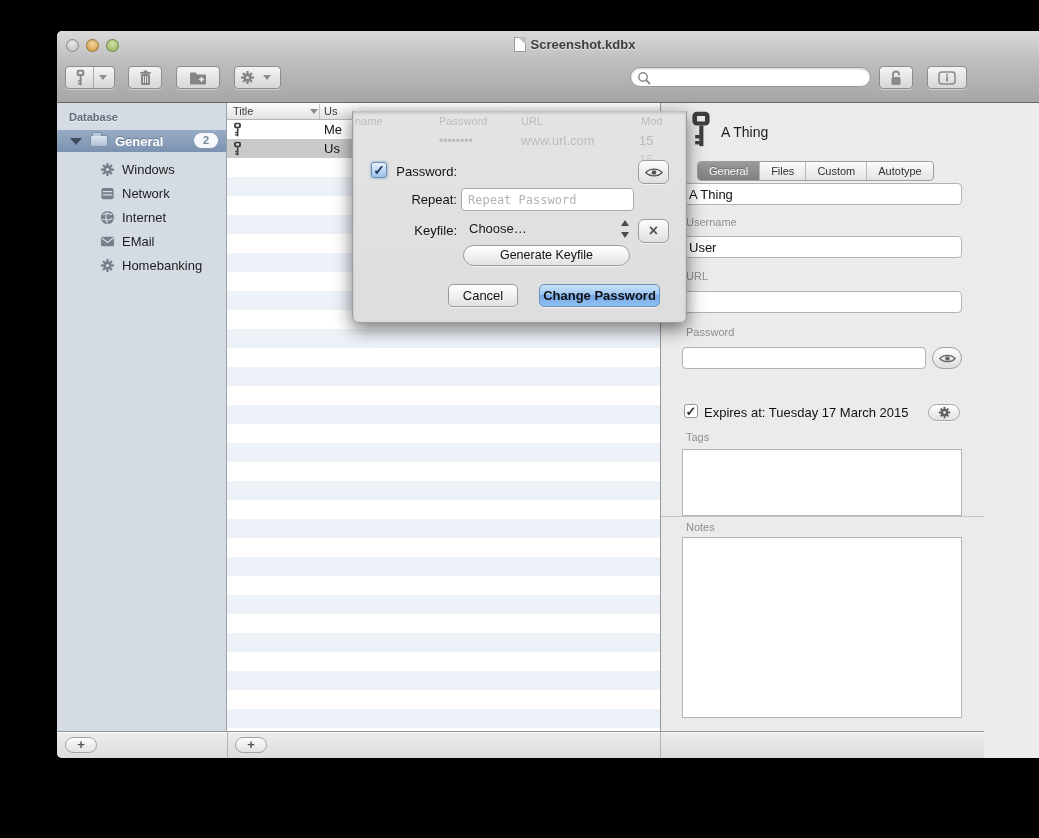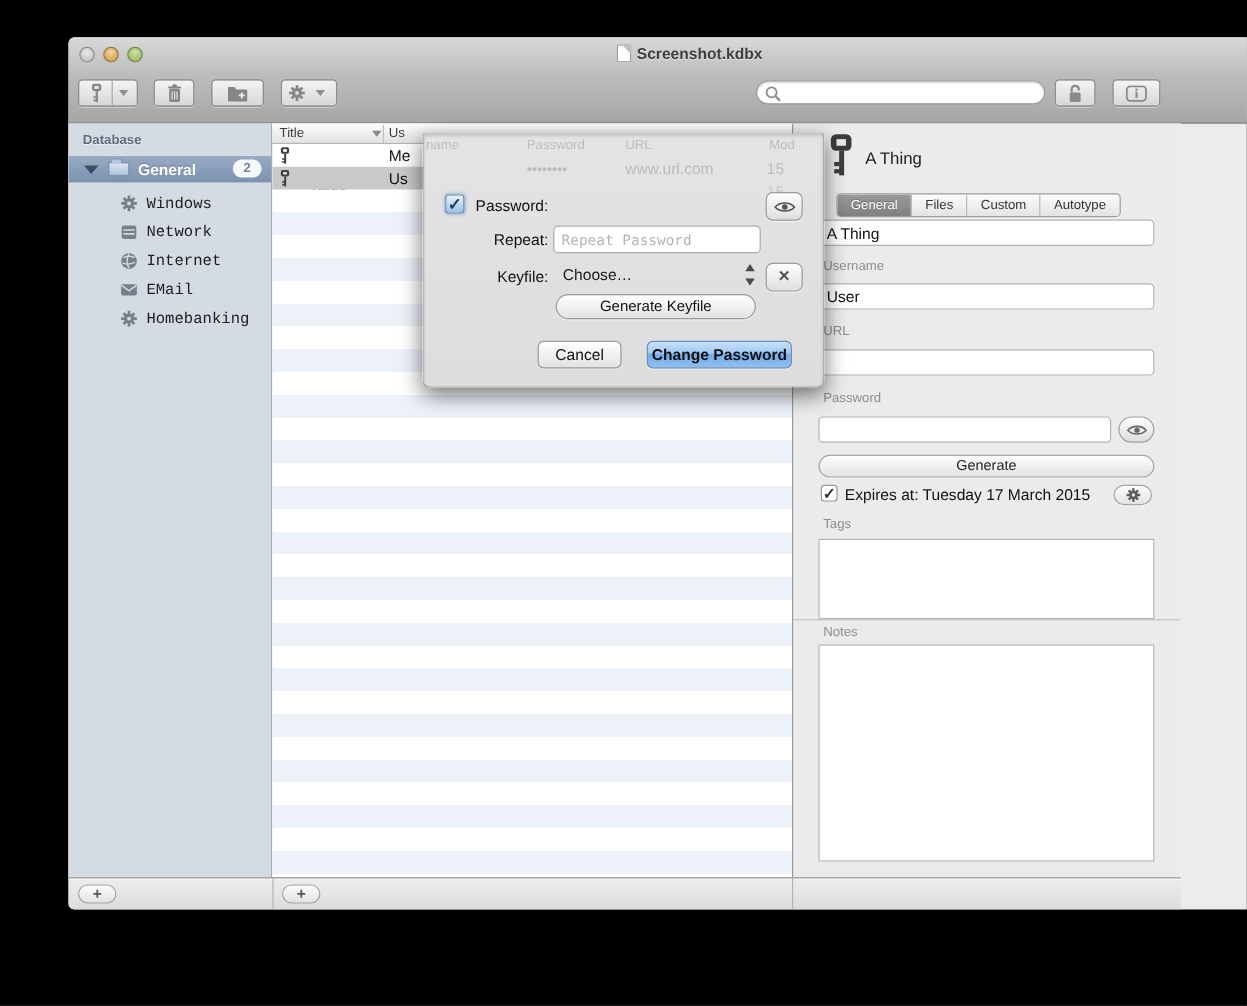--- a/index.html
+++ b/index.html
@@ -59,21 +59,21 @@
                  border:1px solid #7e91ab; border-radius:2px; margin-left:8px; }
   .folder-icon::before { content:""; position:absolute; left:1px; top:-4px; width:8px; height:3px;
                  background:#b9c8dc; border:1px solid #7e91ab; border-bottom:none; border-radius:2px 2px 0 0; }
   .sb-group-label { margin-left:7px; font-size:13px; font-weight:bold; color:#fff;
                     text-shadow:0 -1px 0 rgba(0,0,0,.25); }
   .sb-badge { position:absolute; right:8px; top:3px; min-width:24px; height:15px; background:#f6f8fa;
               border-radius:8px; font-size:11px; font-weight:bold; color:#77879f; text-align:center;
               line-height:15px; padding:0 6px; }
   .sb-item { position:absolute; left:0; width:100%; height:24px; display:flex; align-items:center; }
   .sb-item .sb-icon { margin-left:43px; width:15px; height:15px; }
-  .sb-item-label { margin-left:7px; font-size:13px; color:#1d1d1d;font-family:Liberation Mono, monospace; }
+  .sb-item-label { margin-left:7px; font-size:13px; color:#1d1d1d; }
 
   
   .etable { position:absolute; left:170px; top:0; width:433px; height:628px; background:#fff; }
   .et-header { position:absolute; left:0; top:0; width:100%; height:17px;
                background:linear-gradient(#fdfdfd,#e2e2e2); border-bottom:1px solid #b5b5b5;
                font-size:11px; color:#3c3c3c; }
   .et-h-title { position:absolute; left:6px; top:2px; }
   .et-sort { position:absolute; left:83px; top:6px; width:0; height:0; border-left:4px solid transparent;
              border-right:4px solid transparent; border-top:5px solid #8a8a8a; }
   .et-h-sep { position:absolute; left:92px; top:1px; width:1px; height:15px; background:#c2c2c2; }
@@ -380,21 +380,20 @@
 
         <div class="ilabel" style="top:223px">Password</div>
         <input class="ifield" style="top: 244px; width: 244px;" readonly="" value="">
         <div class="eye-btn" style="left:271px;top:244px">
           <svg width="17" height="11" viewBox="0 0 20 12">
             <path d="M1 6 C5.5 1 14.5 1 19 6 C14.5 11 5.5 11 1 6 Z" fill="none" stroke="#666" stroke-width="1.5"></path>
             <circle cx="10" cy="6" r="2.6" fill="#666"></circle>
           </svg>
         </div>
 
-        <div class="pill-btn" style="left:21px;top:276px;width:280px;height:19px;line-height:17px">Generate</div>
 
         <div class="chk" style="left:23px;top:301px">✓</div>
         <div class="expires-label">Expires at: Tuesday 17 March 2015</div>
         <div class="pill-btn" style="left:267px;top:301px;width:32px;height:17px">
           <svg width="13" height="13" viewBox="0 0 16 16" style="margin-top:1px">
             <g stroke="#5d5d5d" stroke-width="2.4">
                 <line x1="8" y1="1" x2="8" y2="15"></line>
                 <line x1="1" y1="8" x2="15" y2="8"></line>
                 <line x1="3.2" y1="3.2" x2="12.8" y2="12.8"></line>
                 <line x1="12.8" y1="3.2" x2="3.2" y2="12.8"></line>

